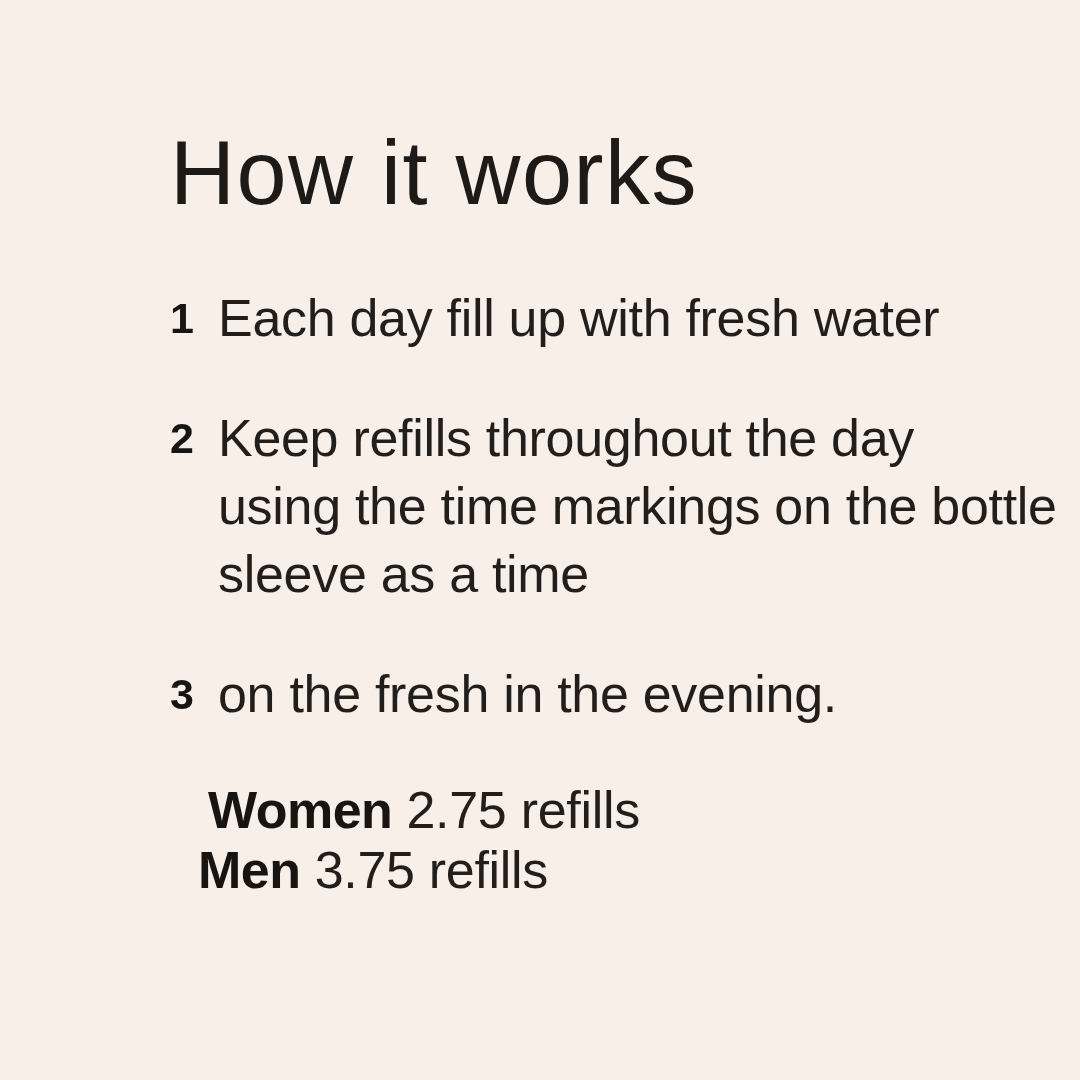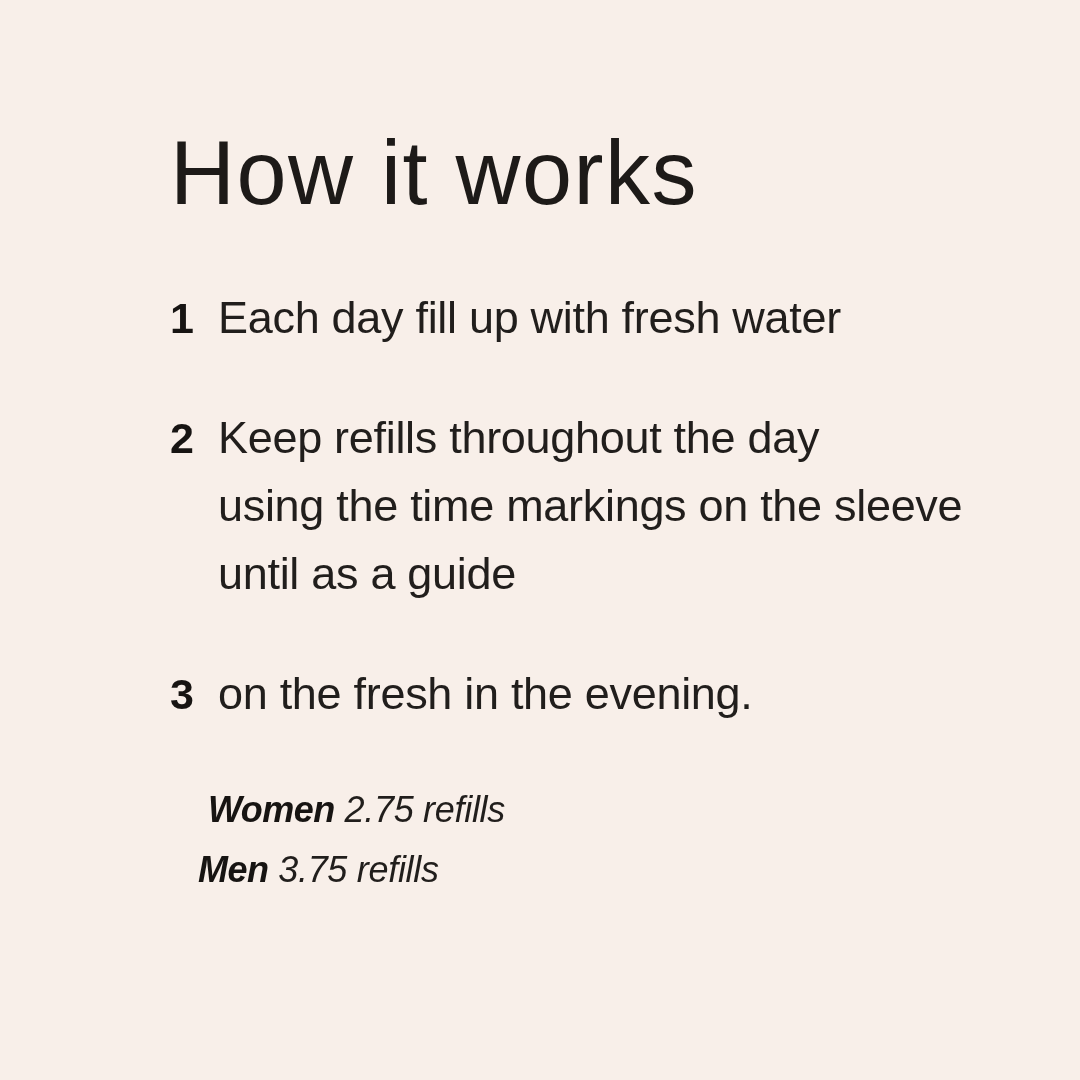--- a/index.html
+++ b/index.html
@@ -42,38 +42,37 @@
   .step-number {
     flex: 0 0 48px;
     font-size: 43px;
     font-weight: 700;
     line-height: 68px;
     color: #171412;
     letter-spacing: -0.5px;
   }
   .step-text {
     flex: 1 1 auto;
-    font-size: 45px;
+    font-size: 52px;
     font-weight: 300;
     line-height: 68px;
     letter-spacing: -0.3px;
   }
   .step-line {
     white-space: nowrap;
   }
   .refills {
     margin-top: 48px;
   }
   .refill-line {
-    font-size: 36px;
+    font-size: 52px;
     font-weight: 300;
     line-height: 60px;
     letter-spacing: -0.3px;
     white-space: nowrap;
-    font-style: italic;
   }
   .refill-line.women { padding-left: 38px; }
   .refill-line.men   { padding-left: 28px; }
   .refill-label {
     font-weight: 700;
     letter-spacing: -0.5px;
     color: #171412;
   }
   .refill-value::before {
     content: " ";
@@ -92,22 +91,22 @@
       <span class="step-number">1</span>
       <span class="step-text">
         <span class="step-line">Each day fill up with fresh water</span>
       </span>
     </li>
 
     <li class="step">
       <span class="step-number">2</span>
       <span class="step-text">
         <div class="step-line">Keep refills throughout the day</div>
-        <div class="step-line">using the time markings on the sleeve</div>
-        <div class="step-line">until as a guide</div>
+        <div class="step-line">using the time markings on the bottle</div>
+        <div class="step-line">sleeve as a time</div>
       </span>
     </li>
 
     <li class="step">
       <span class="step-number">3</span>
       <span class="step-text">
         <div class="step-line">on the fresh in the evening.</div>
       </span>
     </li>
 

